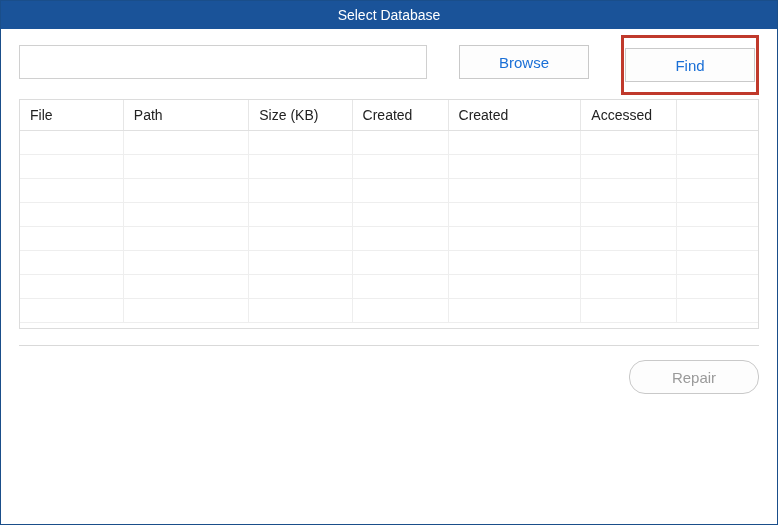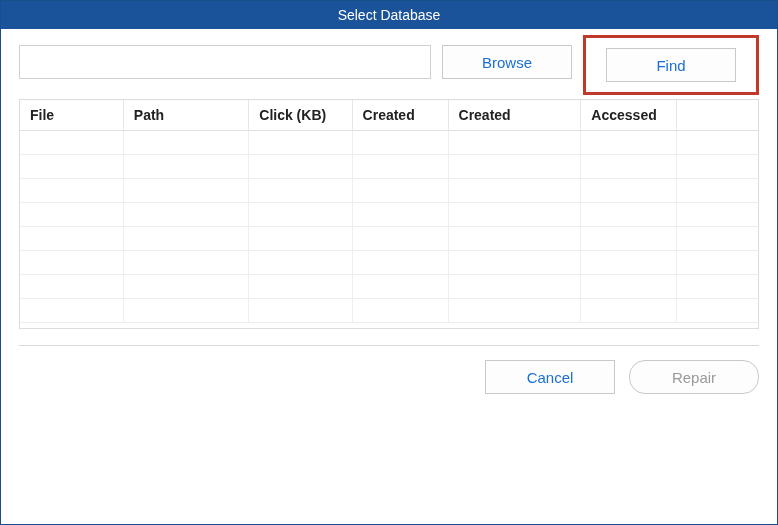--- a/index.html
+++ b/index.html
@@ -28,21 +28,21 @@
       padding: 16px 18px 14px 18px;
     }
     .instruction {
       font-size: 14.5px;
       color: #222;
       line-height: 1.55;
       margin-bottom: 18px;
     }
     .row-path {
       display: flex;
-      gap: 11px;
+      gap: 32px;
       margin-bottom: 14px;
       align-items: stretch;
     }
     .path-input {
       flex: 1;
       border: 1px solid #d0d0d0;
       height: 34px;
       padding: 4px 8px;
       font-size: 14px;
     }
@@ -55,21 +55,21 @@
       color: #1a6fd6;
       display: inline-flex;
       align-items: center;
       justify-content: center;
     }
     .btn-browse {
       width: 130px;
     }
     .find-highlight {
       border: 3px solid #c0392b;
-      padding: 10px 20px;
+      padding: 10px 1px;
       margin-top: -10px;
       margin-bottom: -10px;
       display: inline-flex;
       align-items: center;
     }
     .btn-find {
       width: 130px;
     }
     .checkbox-row {
       display: flex;
@@ -91,21 +91,21 @@
       height: 230px;
       overflow: hidden;
     }
     table {
       width: 100%;
       border-collapse: collapse;
       table-layout: fixed;
     }
     th {
       text-align: left;
-      font-weight: bold;
+      font-weight: normal;
       color: #222;
       font-size: 14px;
       padding: 6px 10px;
       border-right: 1px solid #e6e6e6;
       border-bottom: 1px solid #e0e0e0;
       background: #fff;
       height: 30px;
     }
     td {
       border-right: 1px solid #eeeeee;
@@ -153,21 +153,21 @@
     </span>
   </div>
 
 
   <div class="table-wrap">
     <table>
       <thead>
         <tr>
           <th style="width:14%">File</th>
           <th style="width:17%">Path</th>
-          <th style="width:14%">Click (KB)</th>
+          <th style="width:14%">Size (KB)</th>
           <th style="width:13%">Created</th>
           <th style="width:18%">Created</th>
           <th style="width:13%">Accessed</th>
           <th style="width:11%"></th>
         </tr>
       </thead>
       <tbody>
         <tr>
             <td></td>
             <td></td>
@@ -240,17 +240,16 @@
             <td></td>
             <td></td>
           </tr>
       </tbody>
     </table>
   </div>
 
   <hr class="divider">
 
   <div class="footer">
-    <button class="btn btn-cancel">Cancel</button>
     <button class="btn btn-repair">Repair</button>
   </div>
 
 </div>
 
 </body></html>

